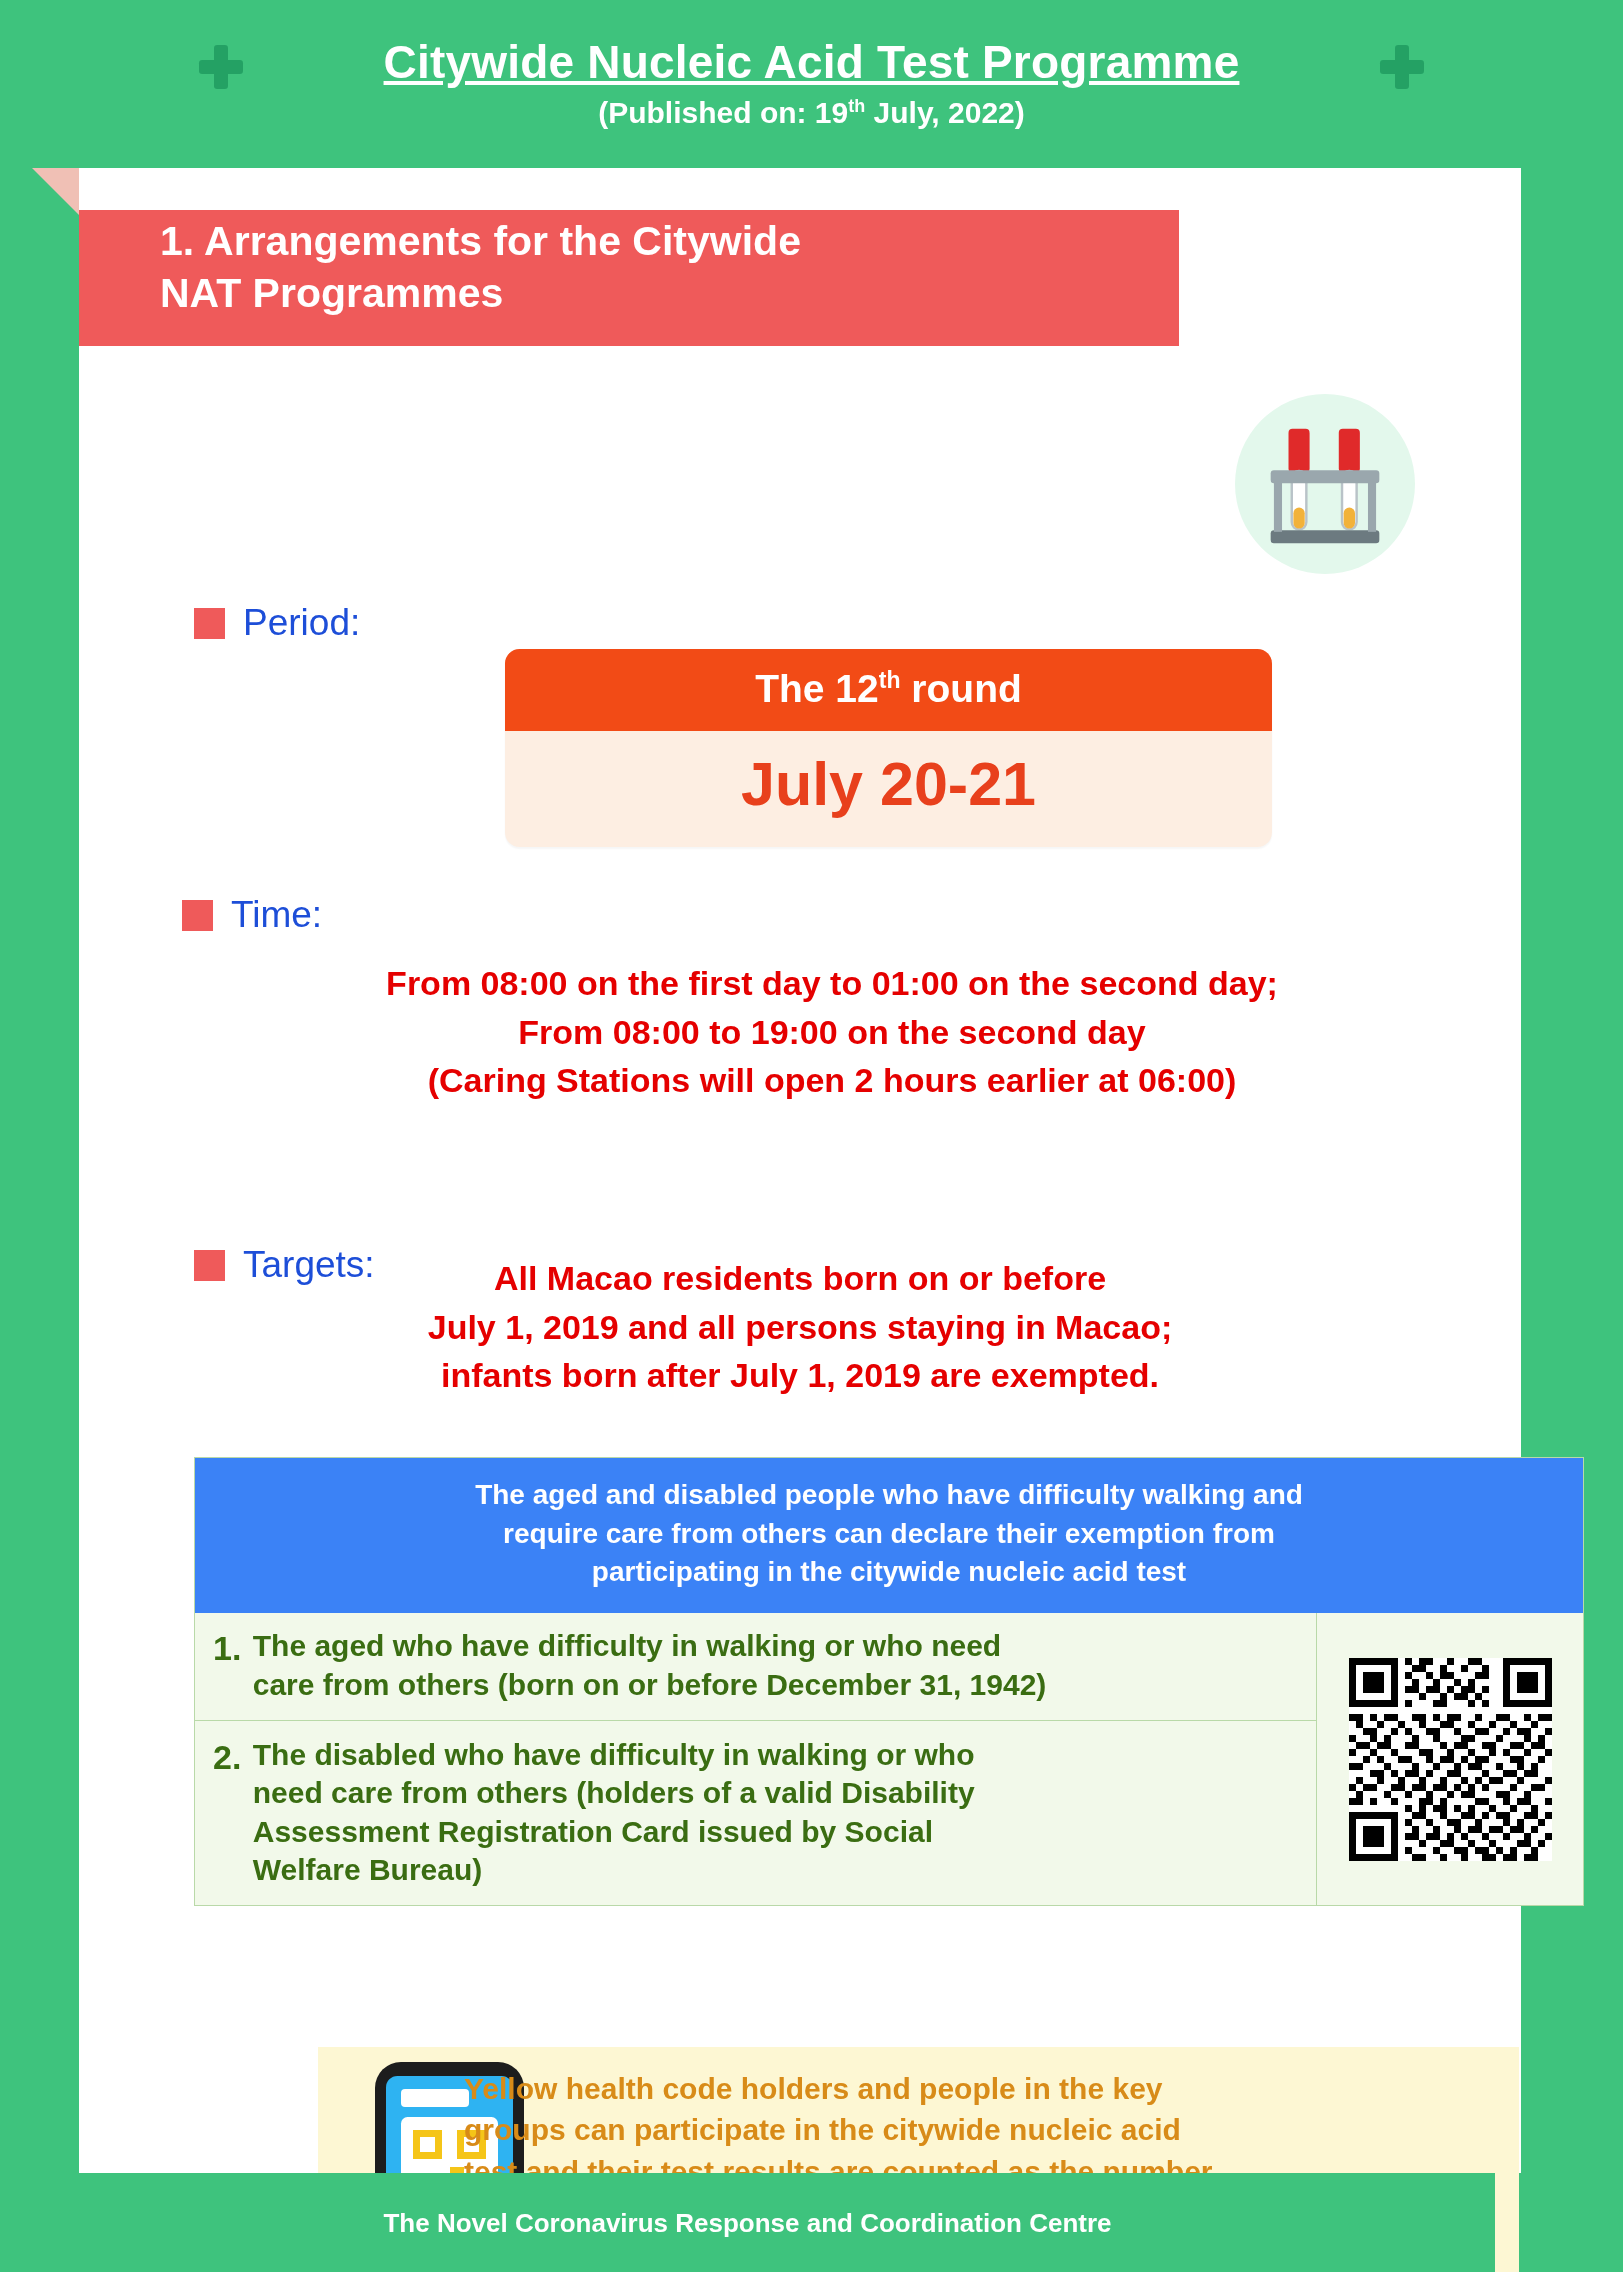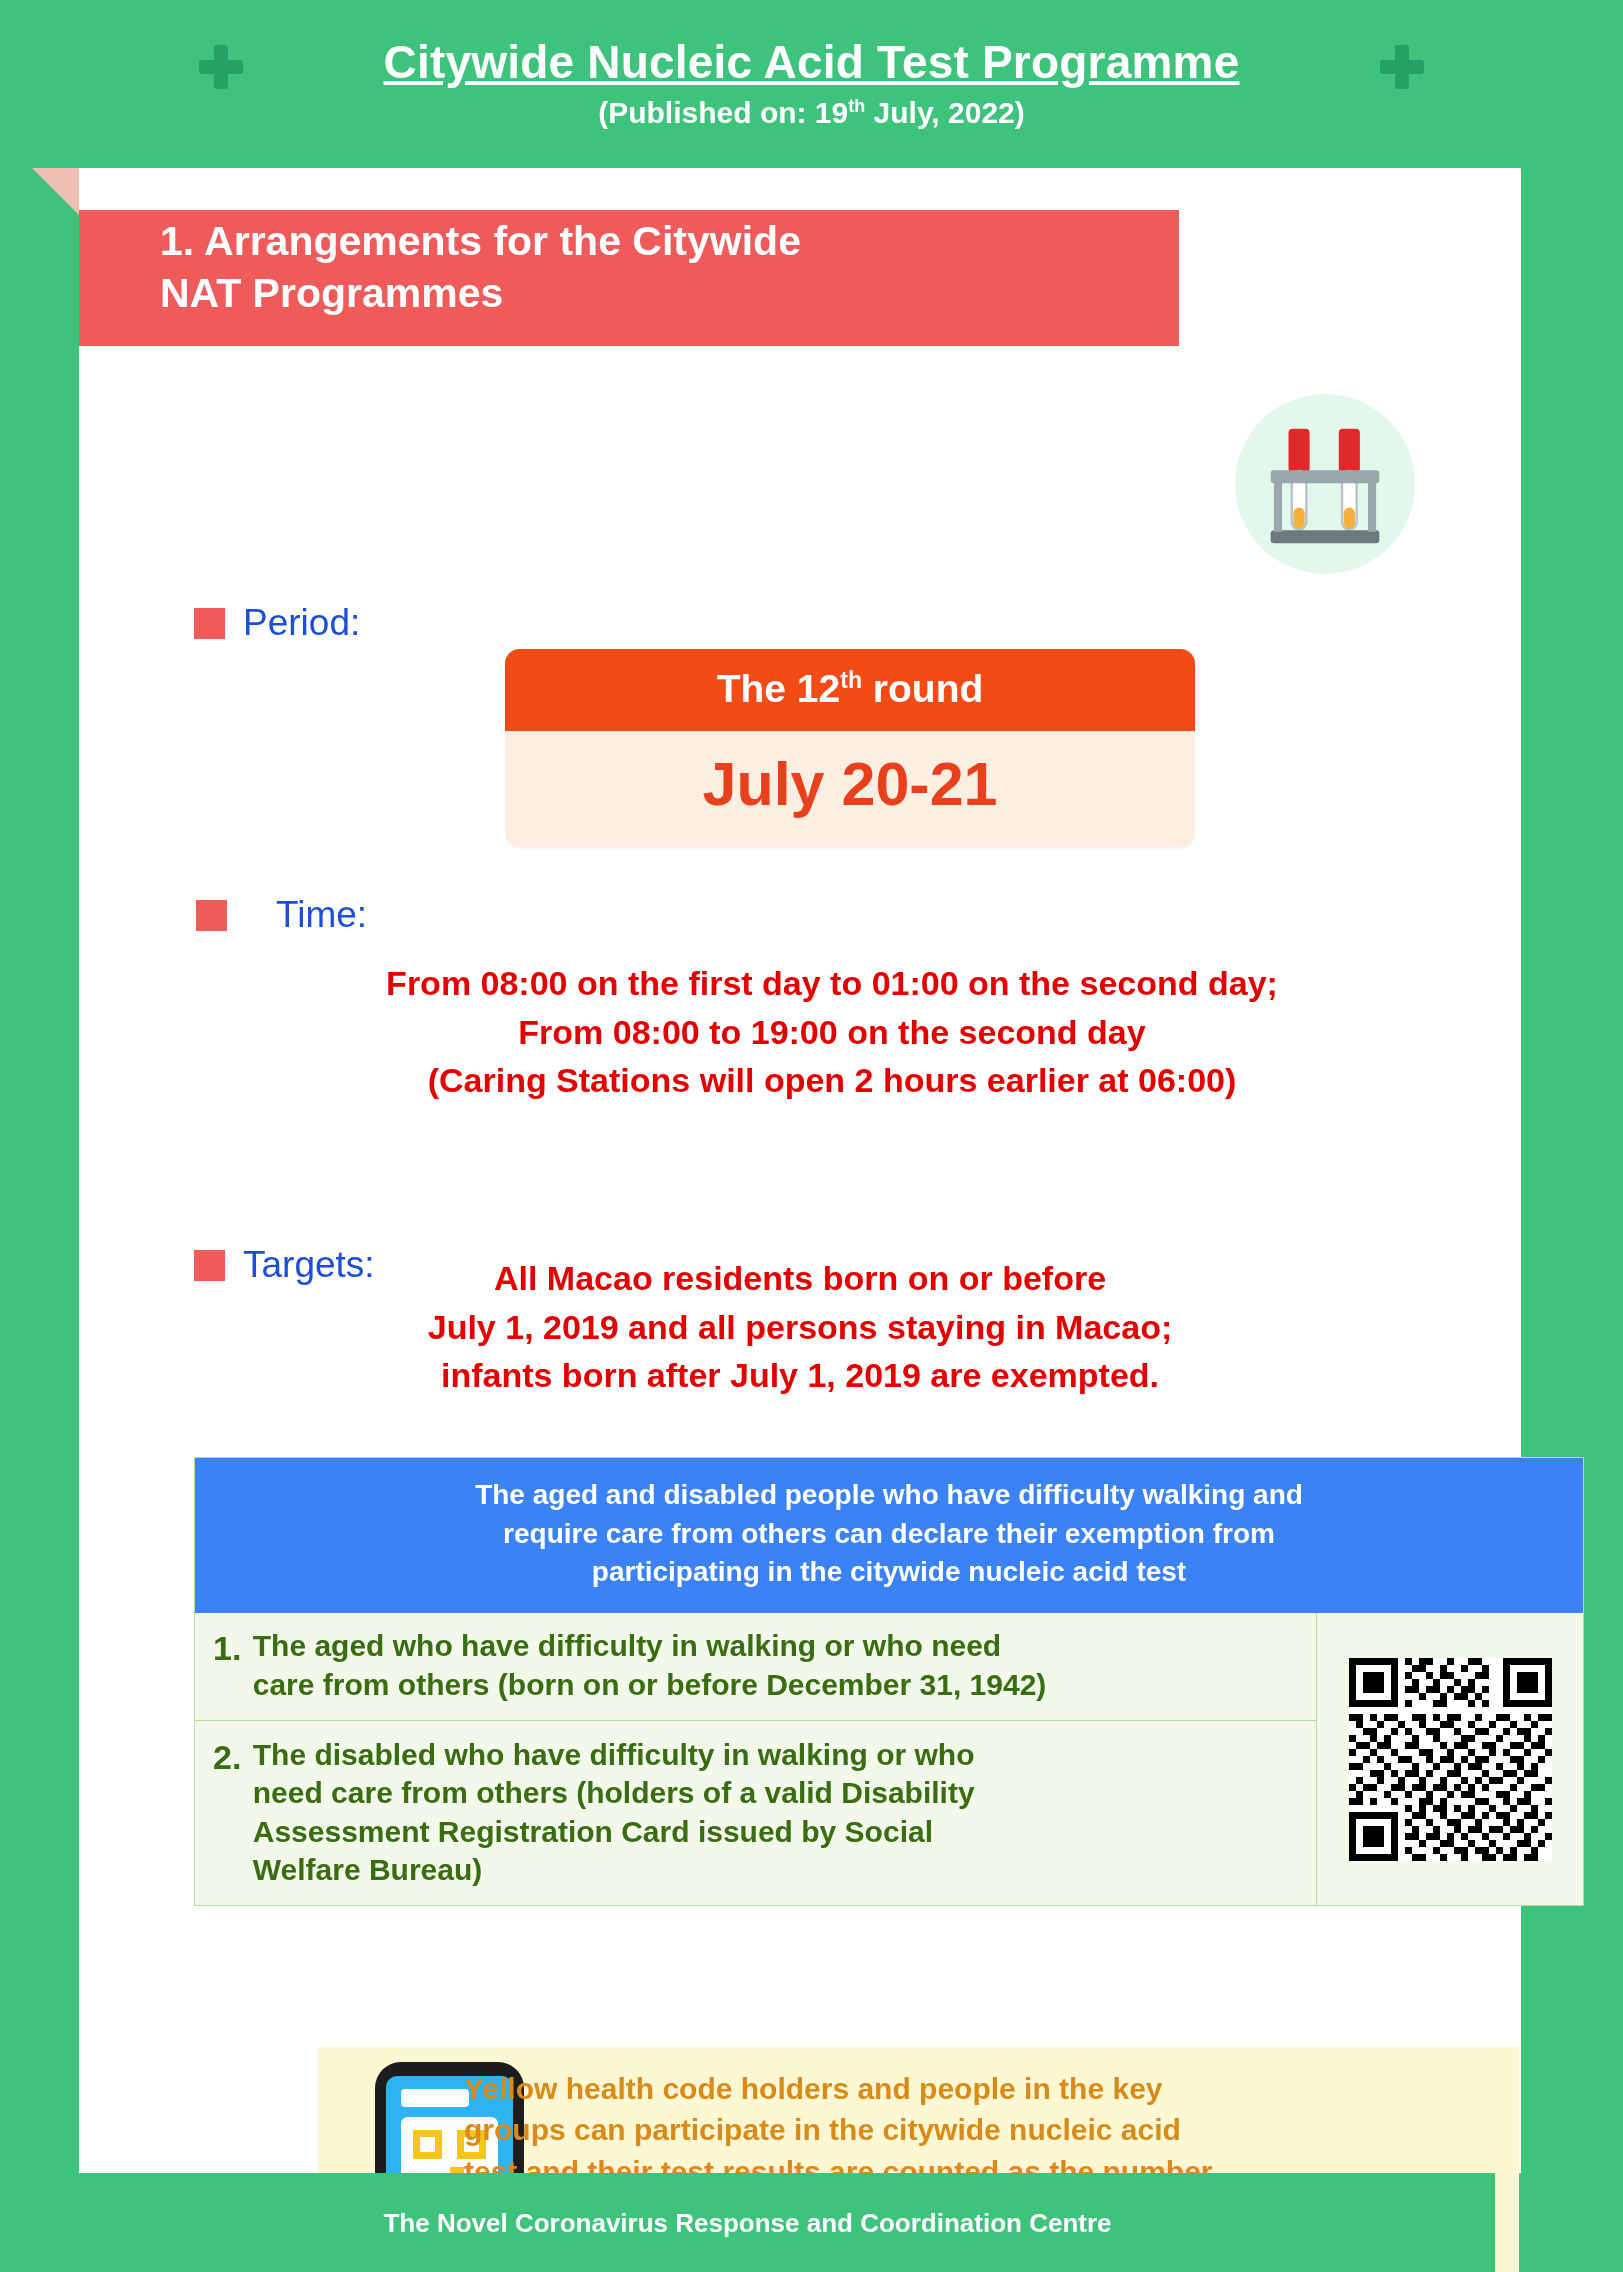--- a/index.html
+++ b/index.html
@@ -136,21 +136,21 @@
   }
   .label-text {
     font-size: 37px;
     color: #1d4ed8;
   }
 
   .round-box {
     position: absolute;
     left: 426px;
     top: 481px;
-    width: 690px;
+    width: 767px;
     border-radius: 14.6px;
     overflow: hidden;
     background: #fdeee2;
     box-shadow: 0 1.6px 1.6px rgba(0,0,0,0.04);
   }
   .round-head {
     background: #f24b16;
     color: #ffffff;
     font-size: 39px;
     font-weight: bold;
@@ -358,21 +358,21 @@
       <div class="label-row" style="left:115px; top:434px;">
         <span class="bullet"></span>
         <span class="label-text">Period:</span>
       </div>
 
       <div class="round-box">
         <div class="round-head"><span>The 12</span><sup>th</sup><span> round</span></div>
         <div class="round-date">July 20-21</div>
       </div>
 
-      <div class="label-row" style="left:117px; top:726px;gap:31px;">
+      <div class="label-row" style="left:103px; top:726px;">
         <span class="bullet"></span>
         <span class="label-text">Time:</span>
       </div>
       <div class="red-block" style="top:791px;padding-left:32px;">From 08:00 on the first day to 01:00 on the second day;
 From 08:00 to 19:00 on the second day
 (Caring Stations will open 2 hours earlier at 06:00)</div>
 
       <div class="label-row" style="left:115px; top:1076px;">
         <span class="bullet"></span>
         <span class="label-text">Targets:</span>

